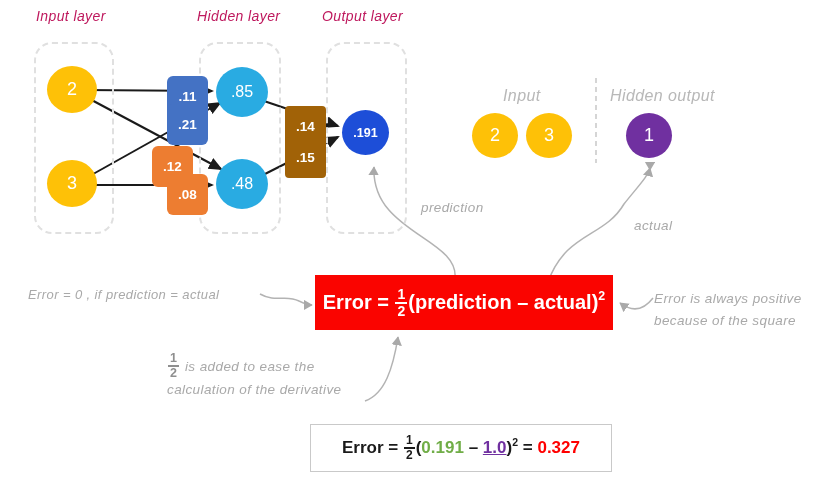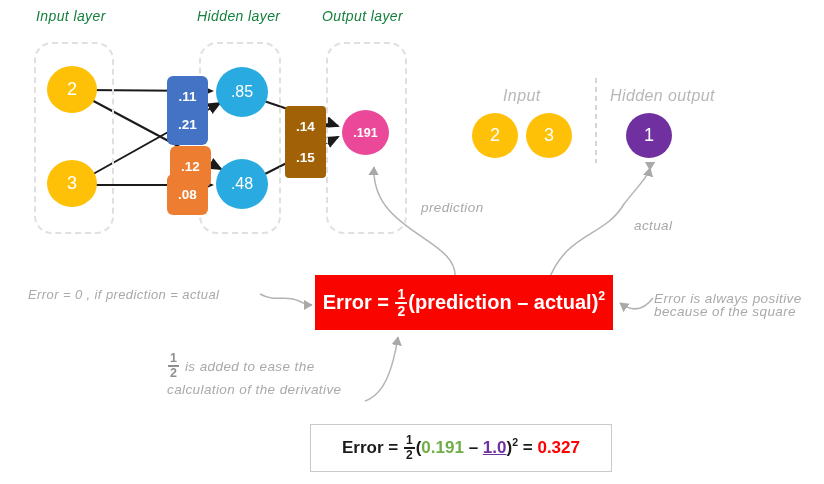--- a/index.html
+++ b/index.html
@@ -7,36 +7,36 @@
     position:relative;width:824px;height:484px;background:#ffffff;overflow:hidden;
     font-family:"Liberation Sans",sans-serif;
   }
   .wires{position:absolute;left:0;top:0;width:824px;height:484px;}
 
   
   .hand{
     position:absolute;color:#a9a9a9;font-style:italic;font-size:13.5px;
     letter-spacing:.4px;white-space:nowrap;
   }
-  .layer-label{font-size:14px;color:#15803d;}
+  .layer-label{font-size:14px;color:#be185d;}
   .small-label{font-size:16px;color:#b8b8b8;}
 
   
   .layer-box{
     position:absolute;border:2px dashed #e0e0e0;border-radius:18px;background:transparent;
   }
 
   
   .node{
     position:absolute;border-radius:50%;display:flex;align-items:center;justify-content:center;
     color:#ffffff;
   }
   .n-yellow{background:#fec107;}
   .n-cyan{background:#29abe2;}
-  .n-green{background:#ec4899;}
+  .n-green{background:#1d4ed8;}
   .n-purple{background:#7030a0;}
 
   
   .chip{
     position:absolute;width:41px;height:41px;border-radius:6px;display:flex;align-items:center;
     justify-content:center;color:#ffffff;font-size:13.5px;font-weight:600;
   }
   .c-blue{background:#4472c4;}
   .c-orange{background:#ed7d31;}
   .c-gray{background:#a16207;border-radius:4px;margin-top:7px;}
@@ -116,21 +116,21 @@
   <div class="node n-yellow" style="left:47px;top:66px;width:50px;height:47px;font-size:18px">2</div>
   <div class="node n-yellow" style="left:47px;top:160px;width:50px;height:47px;font-size:18px">3</div>
 
   <div class="node n-cyan" style="left:216px;top:67px;width:52px;height:50px;font-size:16px">.85</div>
   <div class="node n-cyan" style="left:216px;top:159px;width:52px;height:50px;font-size:16px">.48</div>
 
   <div class="node n-green" style="left:342px;top:110px;width:47px;height:45px;font-size:12.5px;font-weight:bold">.191</div>
 
   <div class="chip c-blue" style="left:167px;top:76px">.11</div>
   <div class="chip c-blue" style="left:167px;top:104px">.21</div>
-  <div class="chip c-orange" style="left:170px;top:146px">.12</div>
+  <div class="chip c-orange" style="left:152px;top:146px">.12</div>
   <div class="chip c-orange" style="left:167px;top:174px">.08</div>
   <div class="chip c-gray" style="left:285px;top:99px">.14</div>
   <div class="chip c-gray" style="left:285px;top:130px">.15</div>
 
   <div class="hand small-label" style="left:503px;top:87px">Input</div>
   <div class="node n-yellow" style="left:472px;top:113px;width:46px;height:45px;font-size:18px">2</div>
   <div class="node n-yellow" style="left:526px;top:113px;width:46px;height:45px;font-size:18px">3</div>
 
   <div class="hand small-label" style="left:610px;top:87px">Hidden output</div>
   <div class="node n-purple" style="left:626px;top:113px;width:46px;height:45px;font-size:18px">1</div>
@@ -144,21 +144,21 @@
       <span class="frac">
           <span class="num">1</span>
           <span>2</span>
         </span>
       <span class="txt">is added to ease the</span>
     </div>
     <div class="txt" style="margin-top:2px">calculation of the derivative</div>
   </div>
 
   <div class="hand" style="left:654px;top:291px">Error is always positive</div>
-  <div class="hand" style="left:654px;top:304px">because of the square</div>
+  <div class="hand" style="left:654px;top:313px">because of the square</div>
 
   <div class="error-box">
     <span>Error =</span>&nbsp;<span class="frac">
         <span class="num">1</span>
         <span>2</span>
       </span><span>(prediction – actual)</span><span class="sup">2</span>
   </div>
 
   <div class="calc-box">
     <span>Error =</span>&nbsp;<span class="frac">

